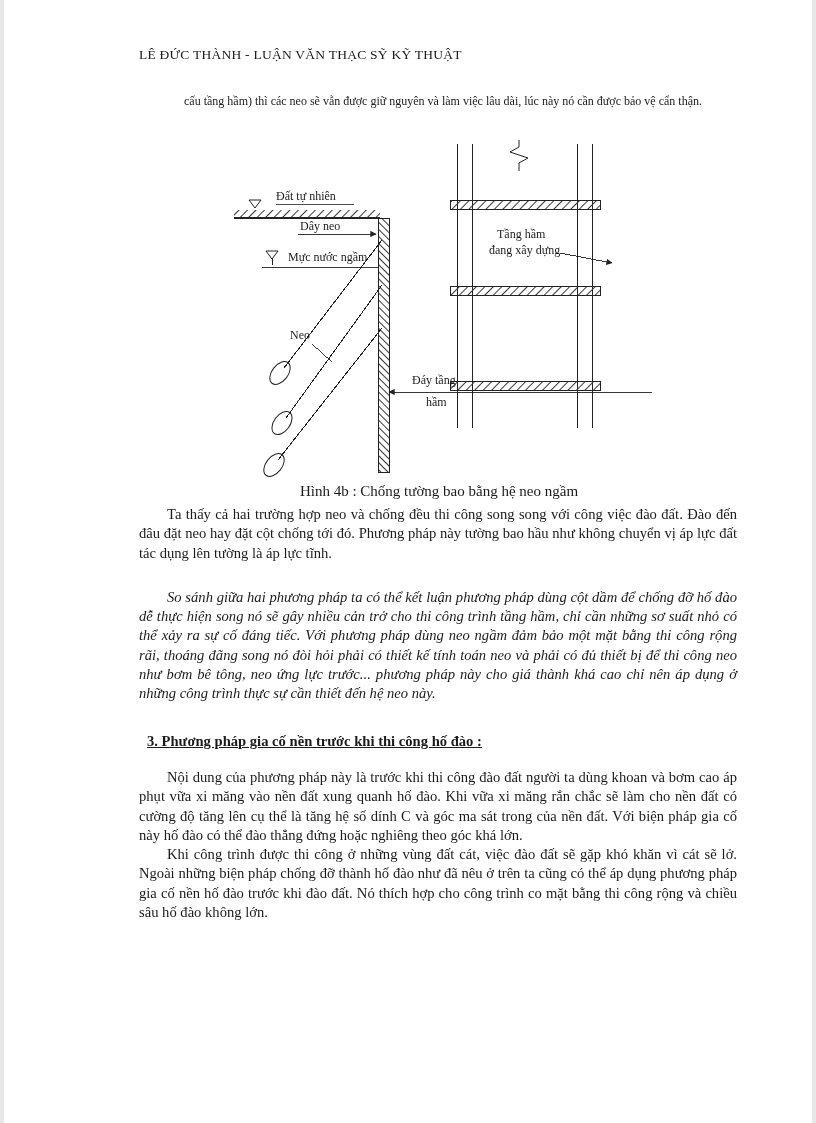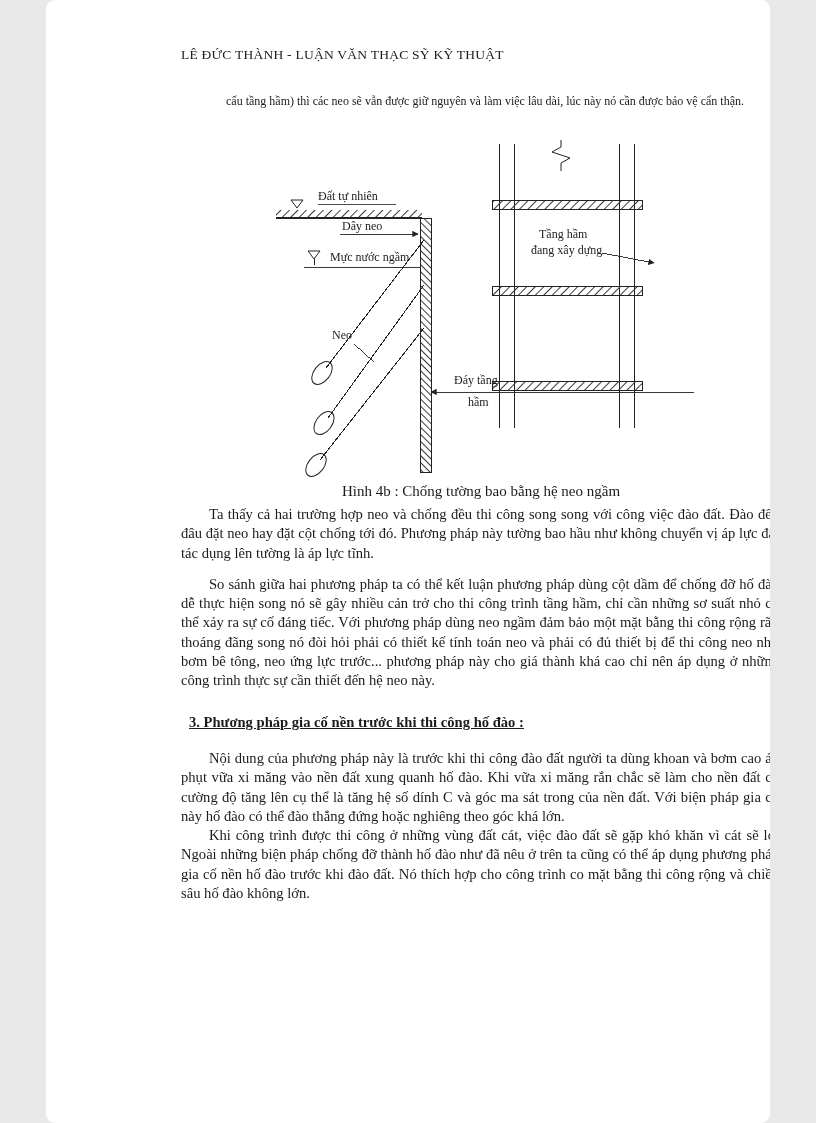--- a/index.html
+++ b/index.html
@@ -3,27 +3,26 @@
 <meta charset="utf-8">
 <style>
   :root{
     --page-bg:#ffffff;
     --text-color:#1b1b1b;
     --link-color:#0000bf;
   }
   html,body{margin:0;padding:0;background:#e8e8e8;}
   .page{
     position:relative;
-    width:724px;height:1123px;
+    width:808px;height:1123px;
     margin:0 auto;
     background:var(--page-bg);
     font-family:"Liberation Serif","DejaVu Serif",serif;
     color:var(--text-color);
     overflow:hidden;
-    border-radius:9px;
   }
   .header{
     position:absolute;left:135px;top:47px;
     font-size:13.5px;letter-spacing:.25px;white-space:nowrap;
   }
   .intro{
     position:absolute;left:180px;top:92px;width:553px;
     margin:0;font-size:12px;line-height:19.3px;text-align:justify;
   }
   .figure{
@@ -36,22 +35,22 @@
   }
   .caption{
     position:absolute;left:135px;top:483px;width:600px;
     text-align:center;font-size:15px;
   }
   .body-text{
     position:absolute;left:135px;top:505px;width:598px;
     font-size:14.6px;line-height:19.3px;text-align:justify;
   }
   .para{margin:0;text-indent:28px;}
-  .p1{margin-bottom:12px;}
-  .p2{margin-bottom:22px;}
+  .p1{margin-bottom:25px;}
+  .p2{margin-bottom:28px;font-style:italic;}
   .section-heading{
     margin:0 0 17px 8px;
     font-size:14.6px;font-weight:bold;text-decoration:underline;
     text-indent:0;
   }
   .footer{
     position:absolute;left:0;top:1057px;width:816px;
     text-align:center;font-size:11px;letter-spacing:.1px;white-space:nowrap;
   }
   .footer-link{

